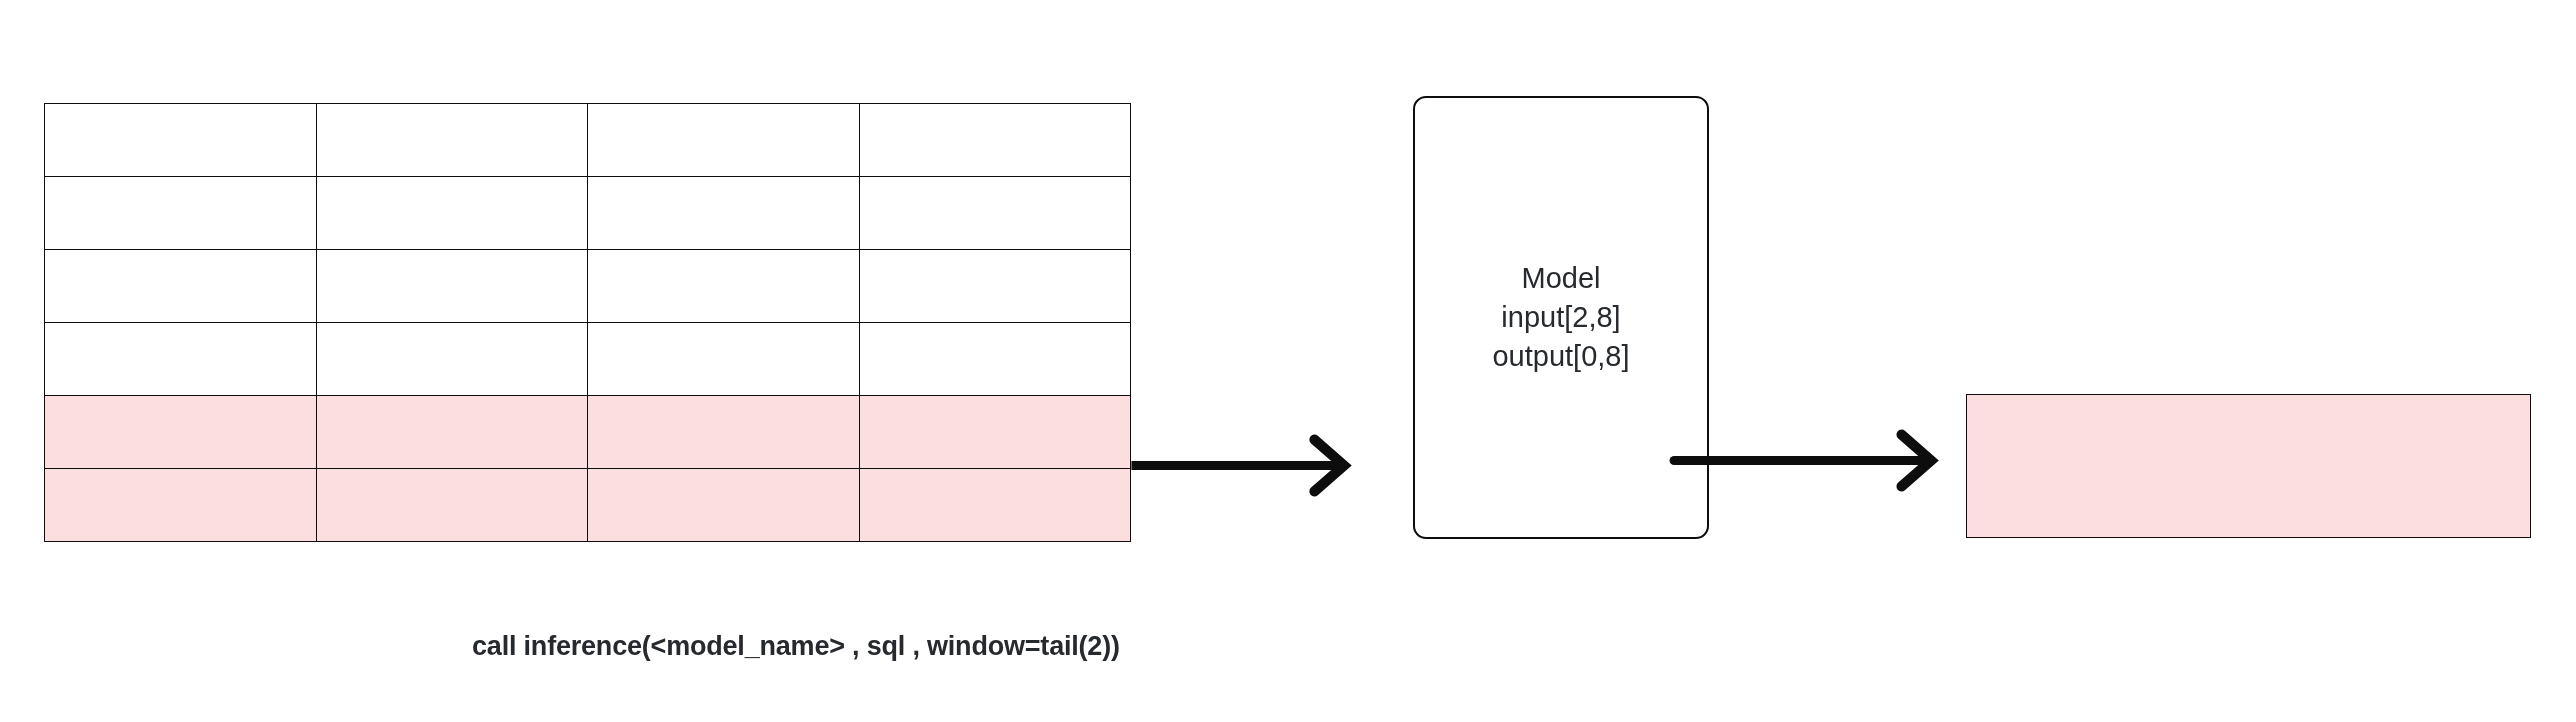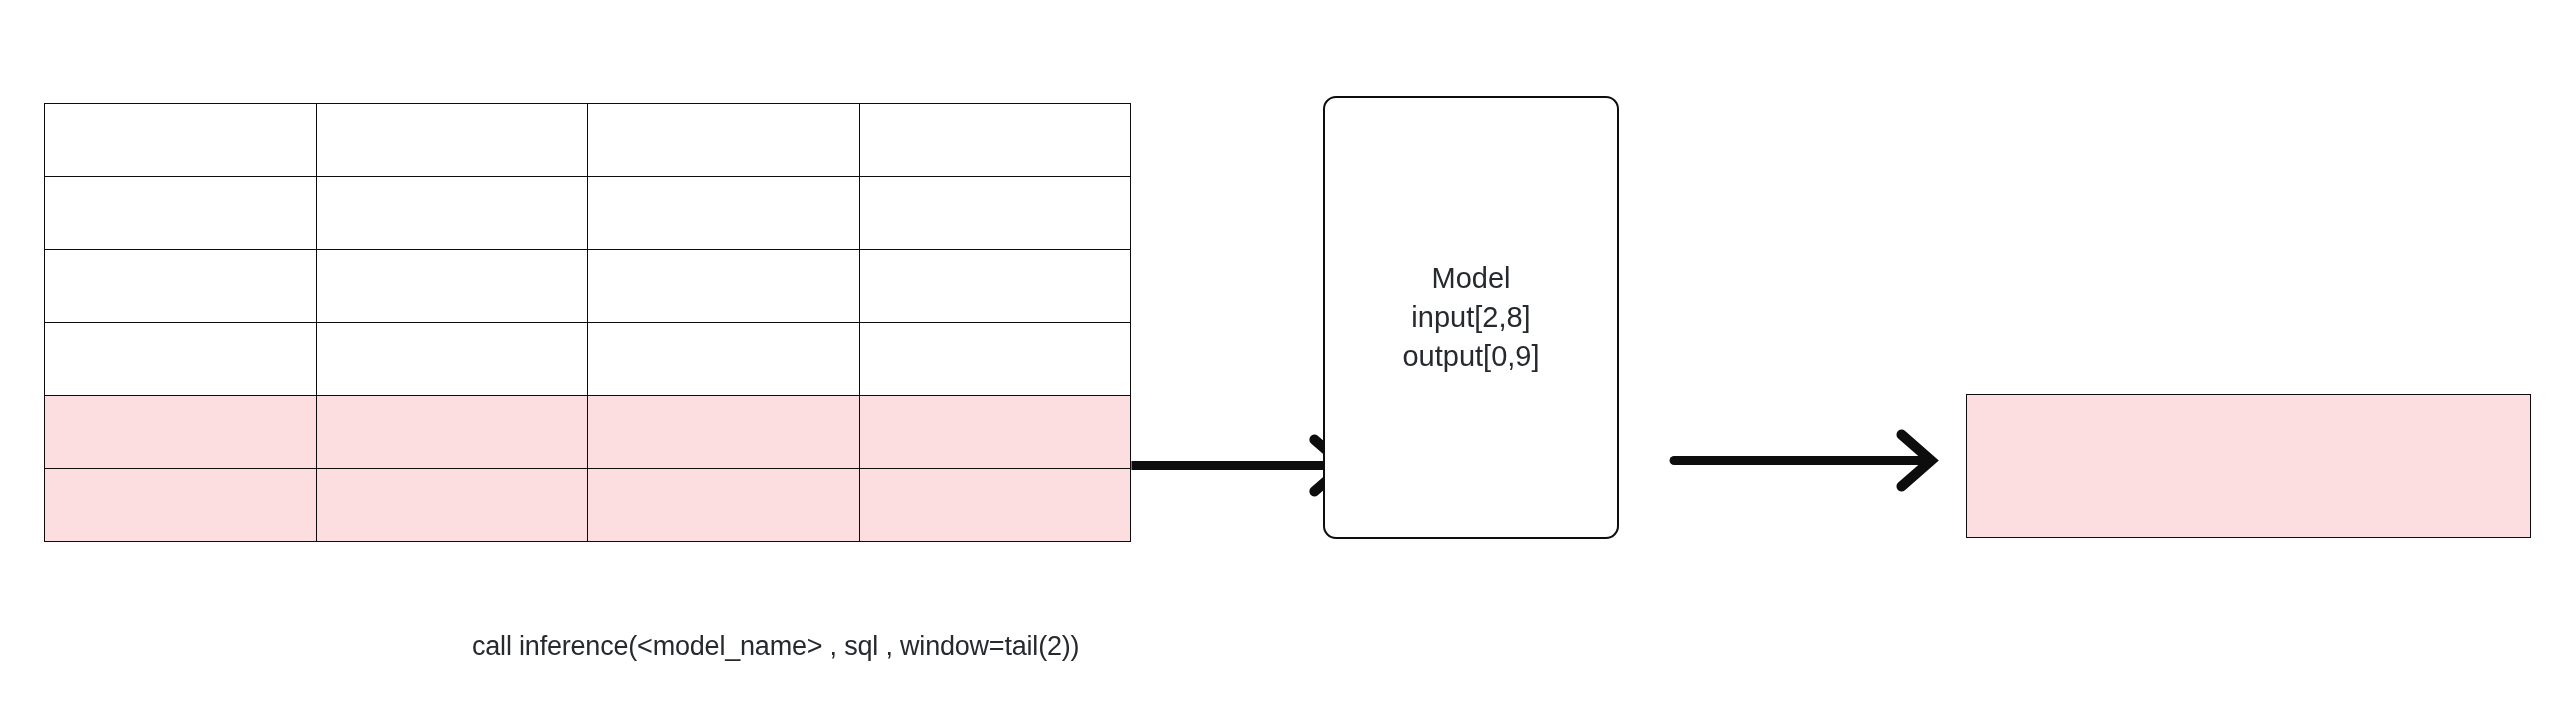--- a/index.html
+++ b/index.html
@@ -36,21 +36,21 @@
     width: 25%;
     background: #ffffff;
   }
   #input-table tr.highlight-row td {
     background: #fcdee0;
   }
 
   
   #model-box {
     position: absolute;
-    left: 1323px;
+    left: 1413px;
     top: 96px;
     width: 296px;
     height: 443px;
     box-sizing: border-box;
     border: 2.8px solid #0d0d0d;
     border-radius: 13px;
     background: #ffffff;
     display: flex;
     flex-direction: column;
     align-items: center;
@@ -83,21 +83,21 @@
   }
   #arrow-table-to-model { left: 1131px; top: 435px; }
   #arrow-model-to-output { left: 1670px; top: 430px; }
 
   
   #caption {
     position: absolute;
     left: 472px;
     top: 631px;
     font-size: 27px;
-    font-weight: normal;
+    font-weight: bold;
     color: #26292e;
     white-space: nowrap;
     letter-spacing: -0.2px;
   }
 </style>
 </head>
 <body>
 
 <div id="canvas">
 
@@ -143,21 +143,21 @@
   </table>
 
   <svg id="arrow-table-to-model" class="arrow-svg" width="219" height="61" viewBox="0 0 236 66">
     <line x1="0" y1="33" x2="224" y2="33" stroke="#0d0d0d" stroke-width="10" stroke-linecap="butt"></line>
     <polyline points="198,5 230,33 198,61" fill="none" stroke="#0d0d0d" stroke-width="11" stroke-linecap="round" stroke-linejoin="miter"></polyline>
   </svg>
 
   <div id="model-box">
     <div class="model-line">Model</div>
     <div class="model-line">input[2,8]</div>
-    <div class="model-line">output[0,9]</div>
+    <div class="model-line">output[0,8]</div>
   </div>
 
   <svg id="arrow-model-to-output" class="arrow-svg" width="269" height="61" viewBox="0 0 290 66">
     <line x1="4" y1="33" x2="276" y2="33" stroke="#0d0d0d" stroke-width="10" stroke-linecap="round"></line>
     <polyline points="250,5 282,33 250,61" fill="none" stroke="#0d0d0d" stroke-width="11" stroke-linecap="round" stroke-linejoin="miter"></polyline>
   </svg>
 
   <div id="output-box">
     <span></span>
   </div>

